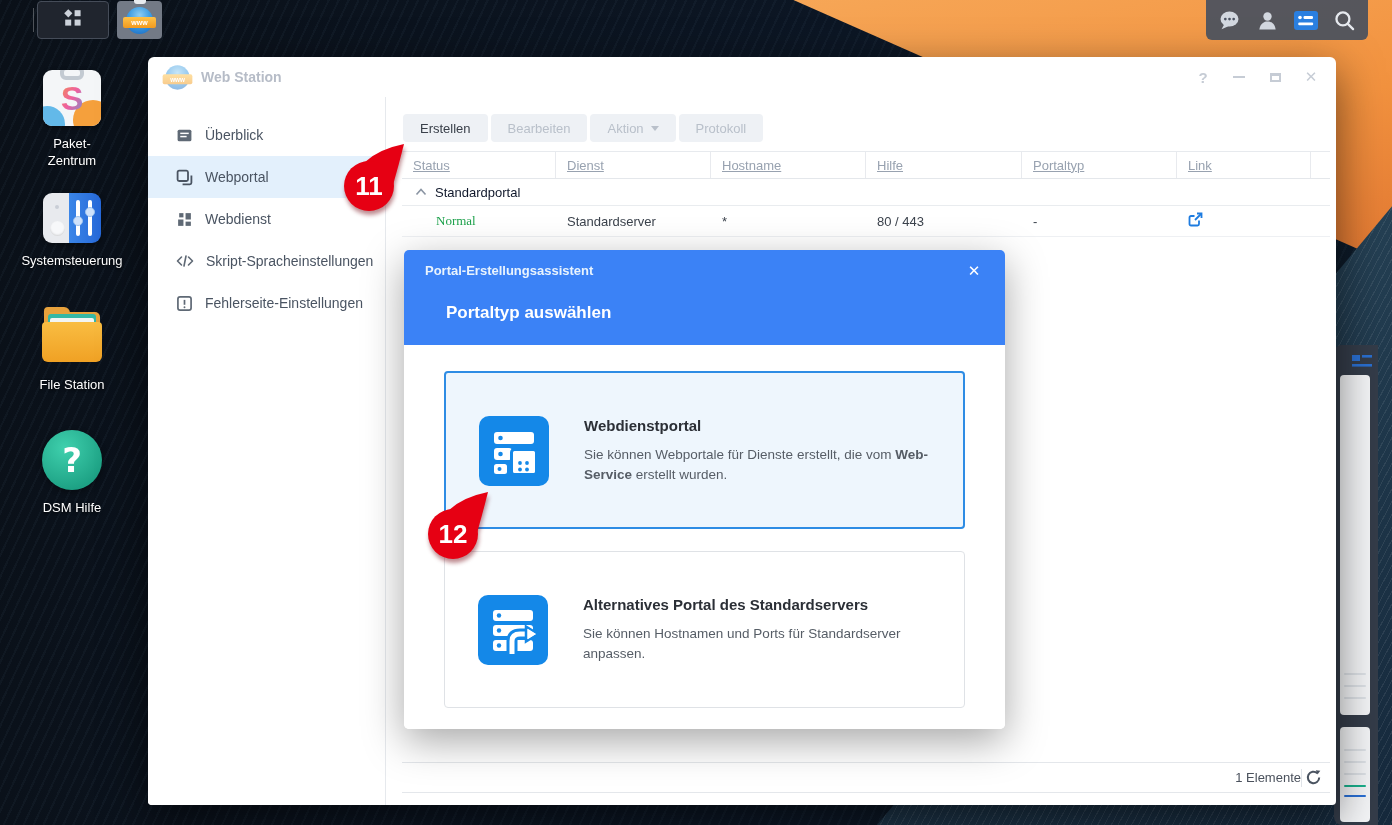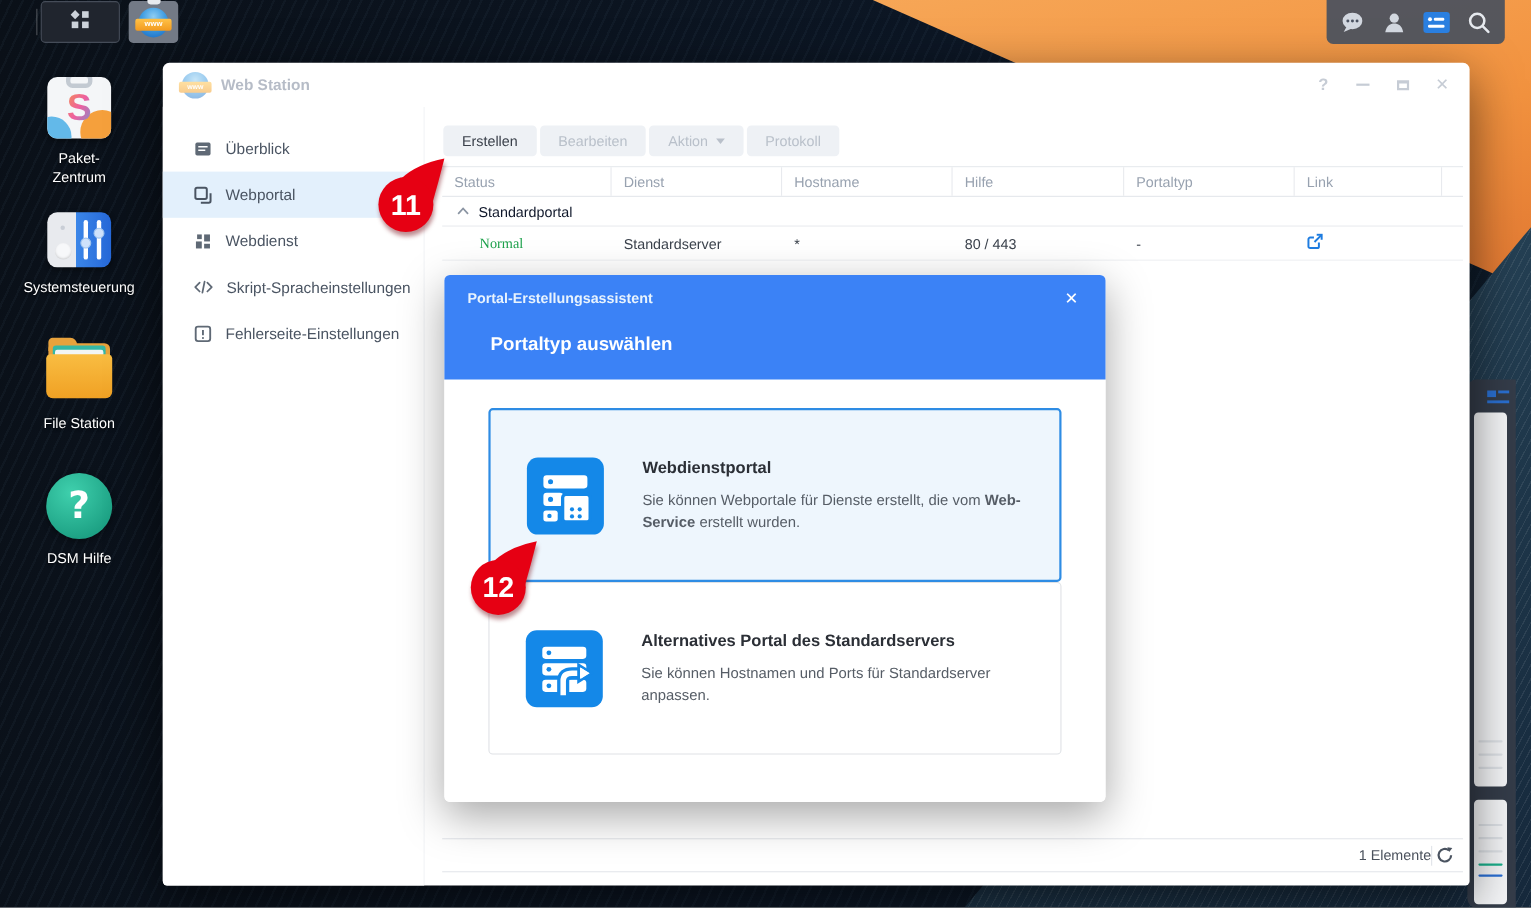--- a/index.html
+++ b/index.html
@@ -76,42 +76,42 @@
   .side-item svg { margin-right:12px; flex:none; }
   .side-item.sel { background:#e3f0fc; }
 
   .toolbar { position:absolute; left:255px; top:57px; display:flex; gap:3px; }
   .tbtn { height:28px; padding:0 17px; background:#eef1f5; border:none; border-radius:4px; font-size:13px; color:#3a404a; display:flex; align-items:center; gap:7px; cursor:pointer; font-family:inherit; }
   .tbtn.dis { color:#b9c0ca; cursor:default; }
   .caret { width:0; height:0; border-left:4px solid transparent; border-right:4px solid transparent; border-top:5px solid #b9c0ca; }
 
   .table { position:absolute; left:254px; top:94px; width:928px; }
   .thead { display:flex; height:28px; border-top:1px solid #e7eaee; border-bottom:1px solid #e4e7eb; align-items:center; }
-  .th { font-size:13px; color:#98a2b0; padding-left:11px; border-right:1px solid #e8eaee; height:100%; display:flex; align-items:center; cursor:pointer; }
+  .th { font-size:13px; color:#98a2b0; padding-left:11px; border-right:1px solid #e8eaee; height:100%; display:flex; align-items:center; cursor:pointer;text-decoration:underline; }
   .th.last { flex:1; border-right:none; }
   .grouprow { display:flex; align-items:center; height:27px; border-bottom:1px solid #e9ecef; font-size:13px; color:#0f172a; cursor:pointer; }
   .grouprow svg { margin:0 8px 0 13px; }
   .datarow { display:flex; align-items:center; height:31px; border-bottom:1px solid #eef0f3; font-size:13px; color:#3c434d; cursor:pointer; }
   .td { padding-left:11px; }
   .status-ok { color:#1ea24c; padding-left:34px;font-family:Liberation Serif, serif; }
 
   .footer { position:absolute; left:254px; top:705px; width:928px; height:31px; border-top:1px solid #e4e7eb; border-bottom:1px solid #e4e7eb; display:flex; align-items:center; justify-content:flex-end; padding-right:6px; }
   .footer .count { font-size:13px; color:#4a515c; }
   .footer .vdiv { width:1px; height:18px; background:#dfe3e8; }
   .footer .refresh { width:22px; height:22px; display:flex; align-items:center; justify-content:center; cursor:pointer; }
 
   
   .dialog { position:absolute; left:404px; top:250px; width:601px; height:479px; z-index:6; border-radius:5px; box-shadow:0 12px 40px rgba(0,0,0,0.35); }
   .dlg-head { height:95px; background:#3b82f6; border-radius:5px 5px 0 0; position:relative; }
   .dlg-title { position:absolute; left:21px; top:13px; font-size:13px; font-weight:bold; color:#e8f3fd; }
   .dlg-close { position:absolute; right:20px; top:10px; width:22px; height:22px; color:#fff; font-size:15px; font-weight:bold; display:flex; align-items:center; justify-content:center; cursor:pointer; }
   .dlg-heading { position:absolute; left:42px; top:53px; font-size:17px; font-weight:bold; color:#fff; }
   .dlg-body { height:384px; background:#fff; border-radius:0 0 5px 5px; padding:26px 40px; }
   .card { position:relative; width:521px; border-radius:4px; cursor:pointer; }
-  .card1 { height:158px; background:#eef6fd; border:2px solid #2e8ce4; }
+  .card1 { height:158px; background:#eef6fd; border:2px solid #2e8ce4; margin-bottom:22px; }
   .card2 { height:157px; background:#fff; border:1px solid #dfe2e6; }
   .card .cicon { position:absolute; left:33px; top:43px; width:70px; height:70px; background:#1488e8; border-radius:10px; }
   .card .ctitle { position:absolute; left:138px; top:44px; font-size:15px; font-weight:bold; color:#2b2f36; }
   .card .cdesc { position:absolute; left:138px; top:72px; width:366px; font-size:13.5px; color:#565d66; line-height:20px; }
 
   
   .badge { position:absolute; z-index:7; filter:drop-shadow(1px 4px 2px rgba(110,0,10,0.45)); }
   .badge text { font:bold 26px "Liberation Sans",sans-serif; fill:#fff; }
 </style>
 </head>

